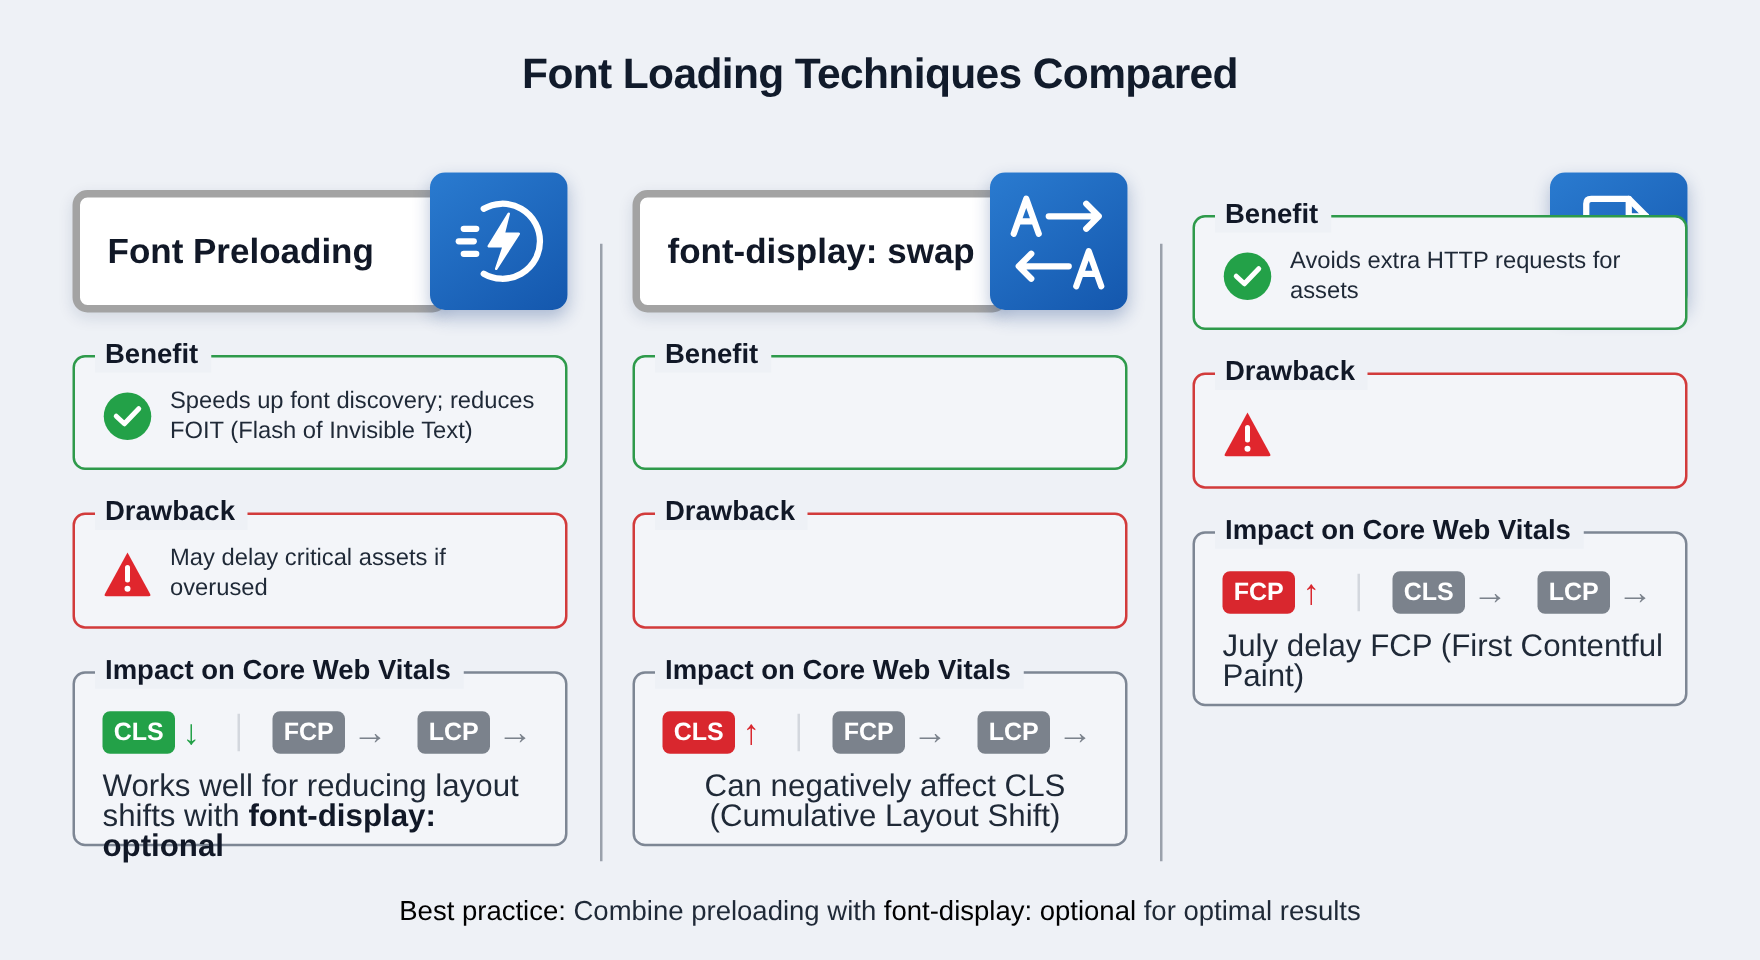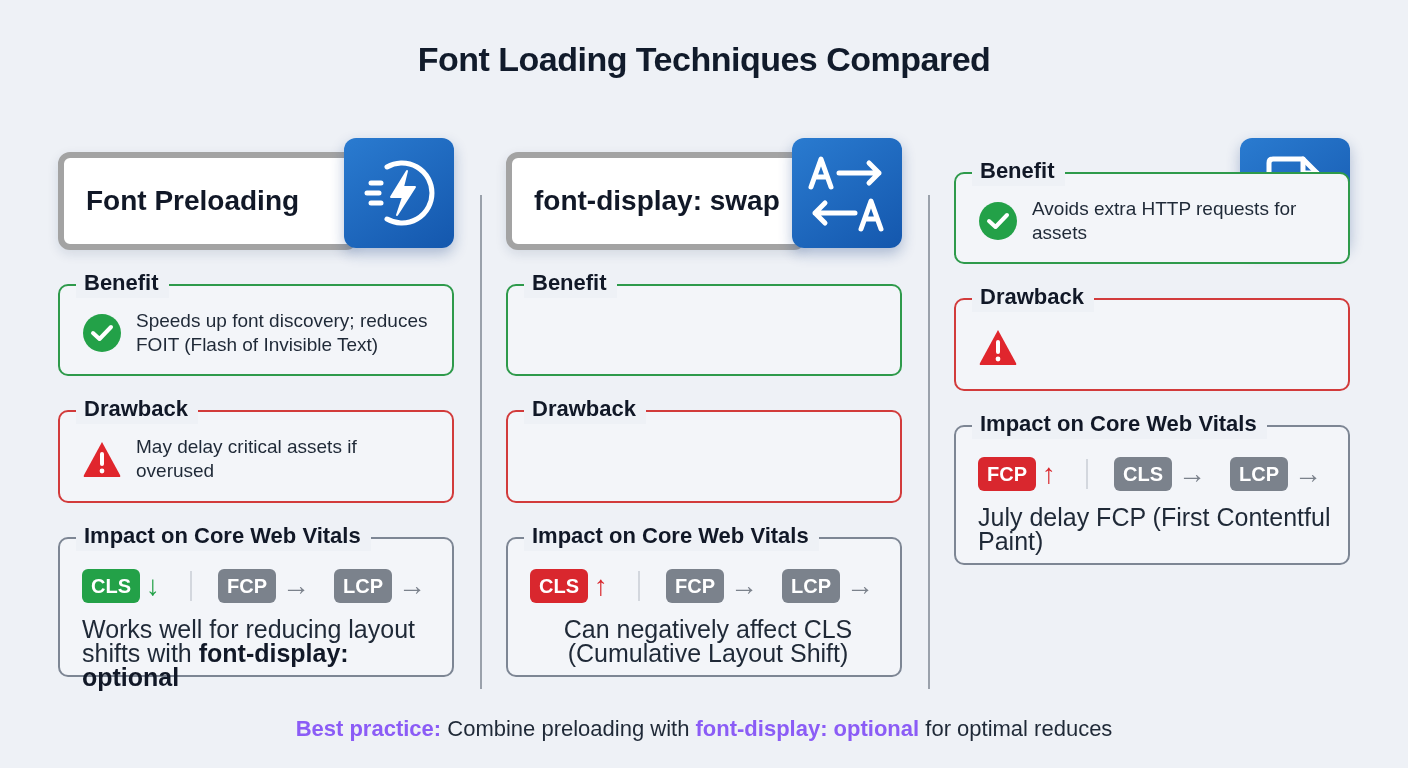--- a/index.html
+++ b/index.html
@@ -77,21 +77,21 @@
     .impact-text {
       position: absolute; left: 22px; top: 78px; right: 14px;
       font-size: 25px; line-height: 24px; color: #1f2937;
     }
     .impact-text b { font-weight: 700; color: #111827; }
 
     .footer {
       position: absolute; left: 0; top: 716px; width: 1408px;
       text-align: center; font-size: 22px; color: #1f2937;
     }
-    .footer b { font-weight: 700; color: #8b5cf6; }
+    .footer b { font-weight: 400; color: #000000; }
   </style>
 </head>
 <body>
 
 <h1 class="title">Font Loading Techniques Compared</h1>
 
 <div class="divider div-0"></div>
 <div class="divider div-1"></div>
 
 <div class="column col-0">
@@ -234,14 +234,14 @@
       <span class="badge gray">LCP</span>
       <span class="arrow gray">→</span>
     </div>
     <div class="impact-text">
       <span>July delay FCP (First Contentful Paint)</span><b></b>
     </div>
   </div>
 </div>
 
 <div class="footer">
-  <b>Best practice:</b><span> Combine preloading with </span><b>font-display: optional</b><span> for optimal reduces</span>
+  <b>Best practice:</b><span> Combine preloading with </span><b>font-display: optional</b><span> for optimal results</span>
 </div>
 
 </body></html>

